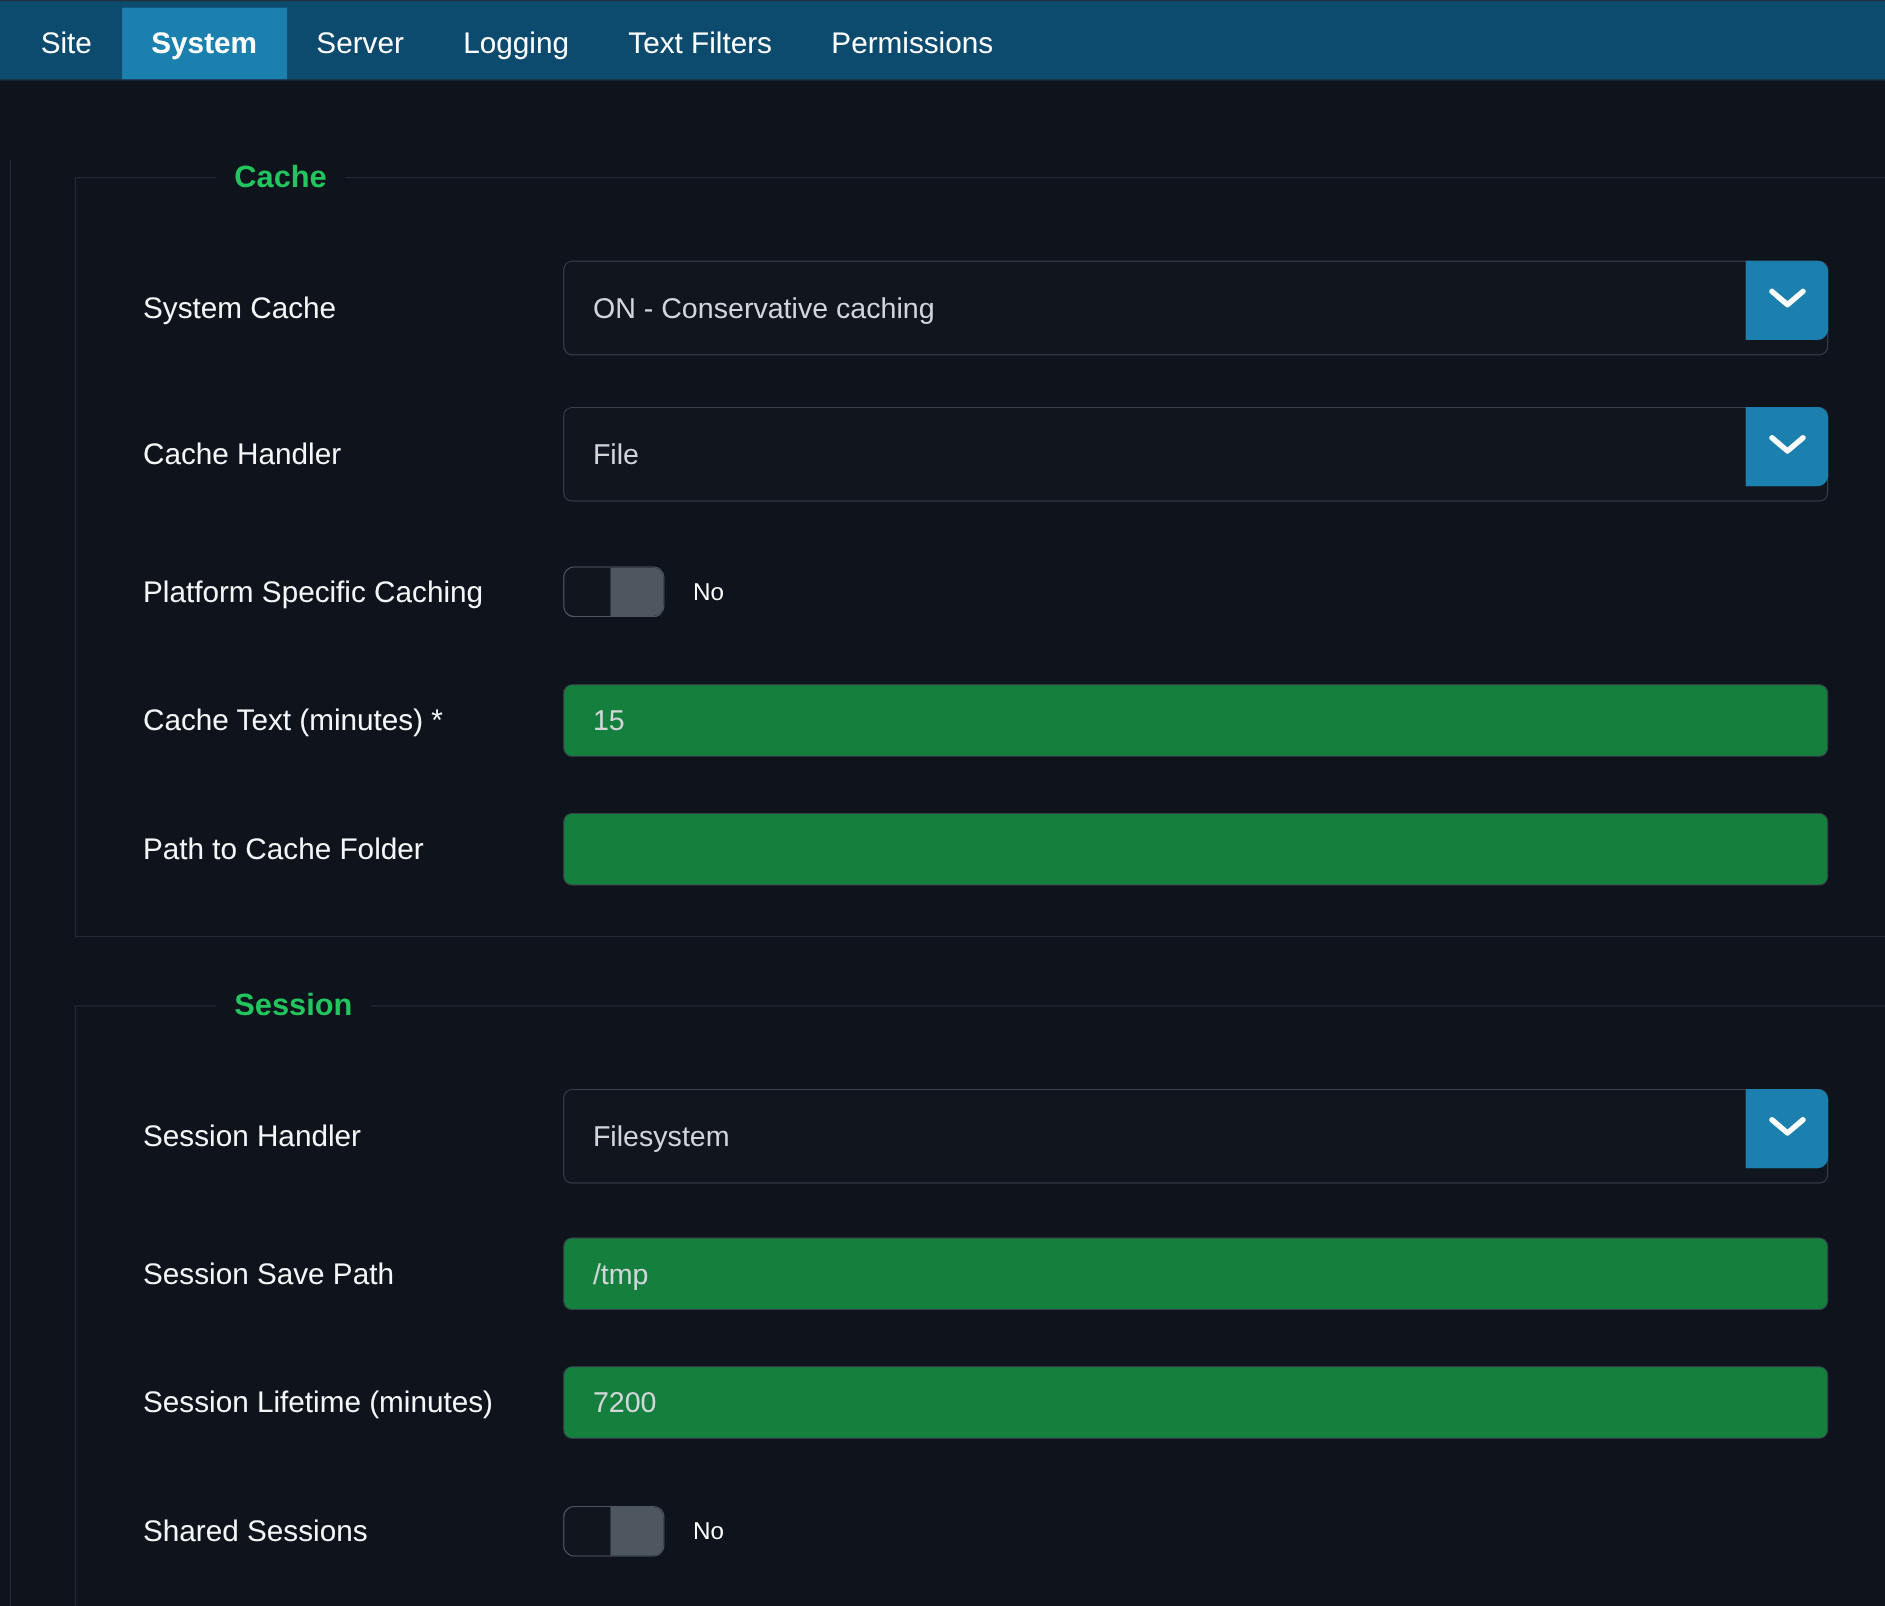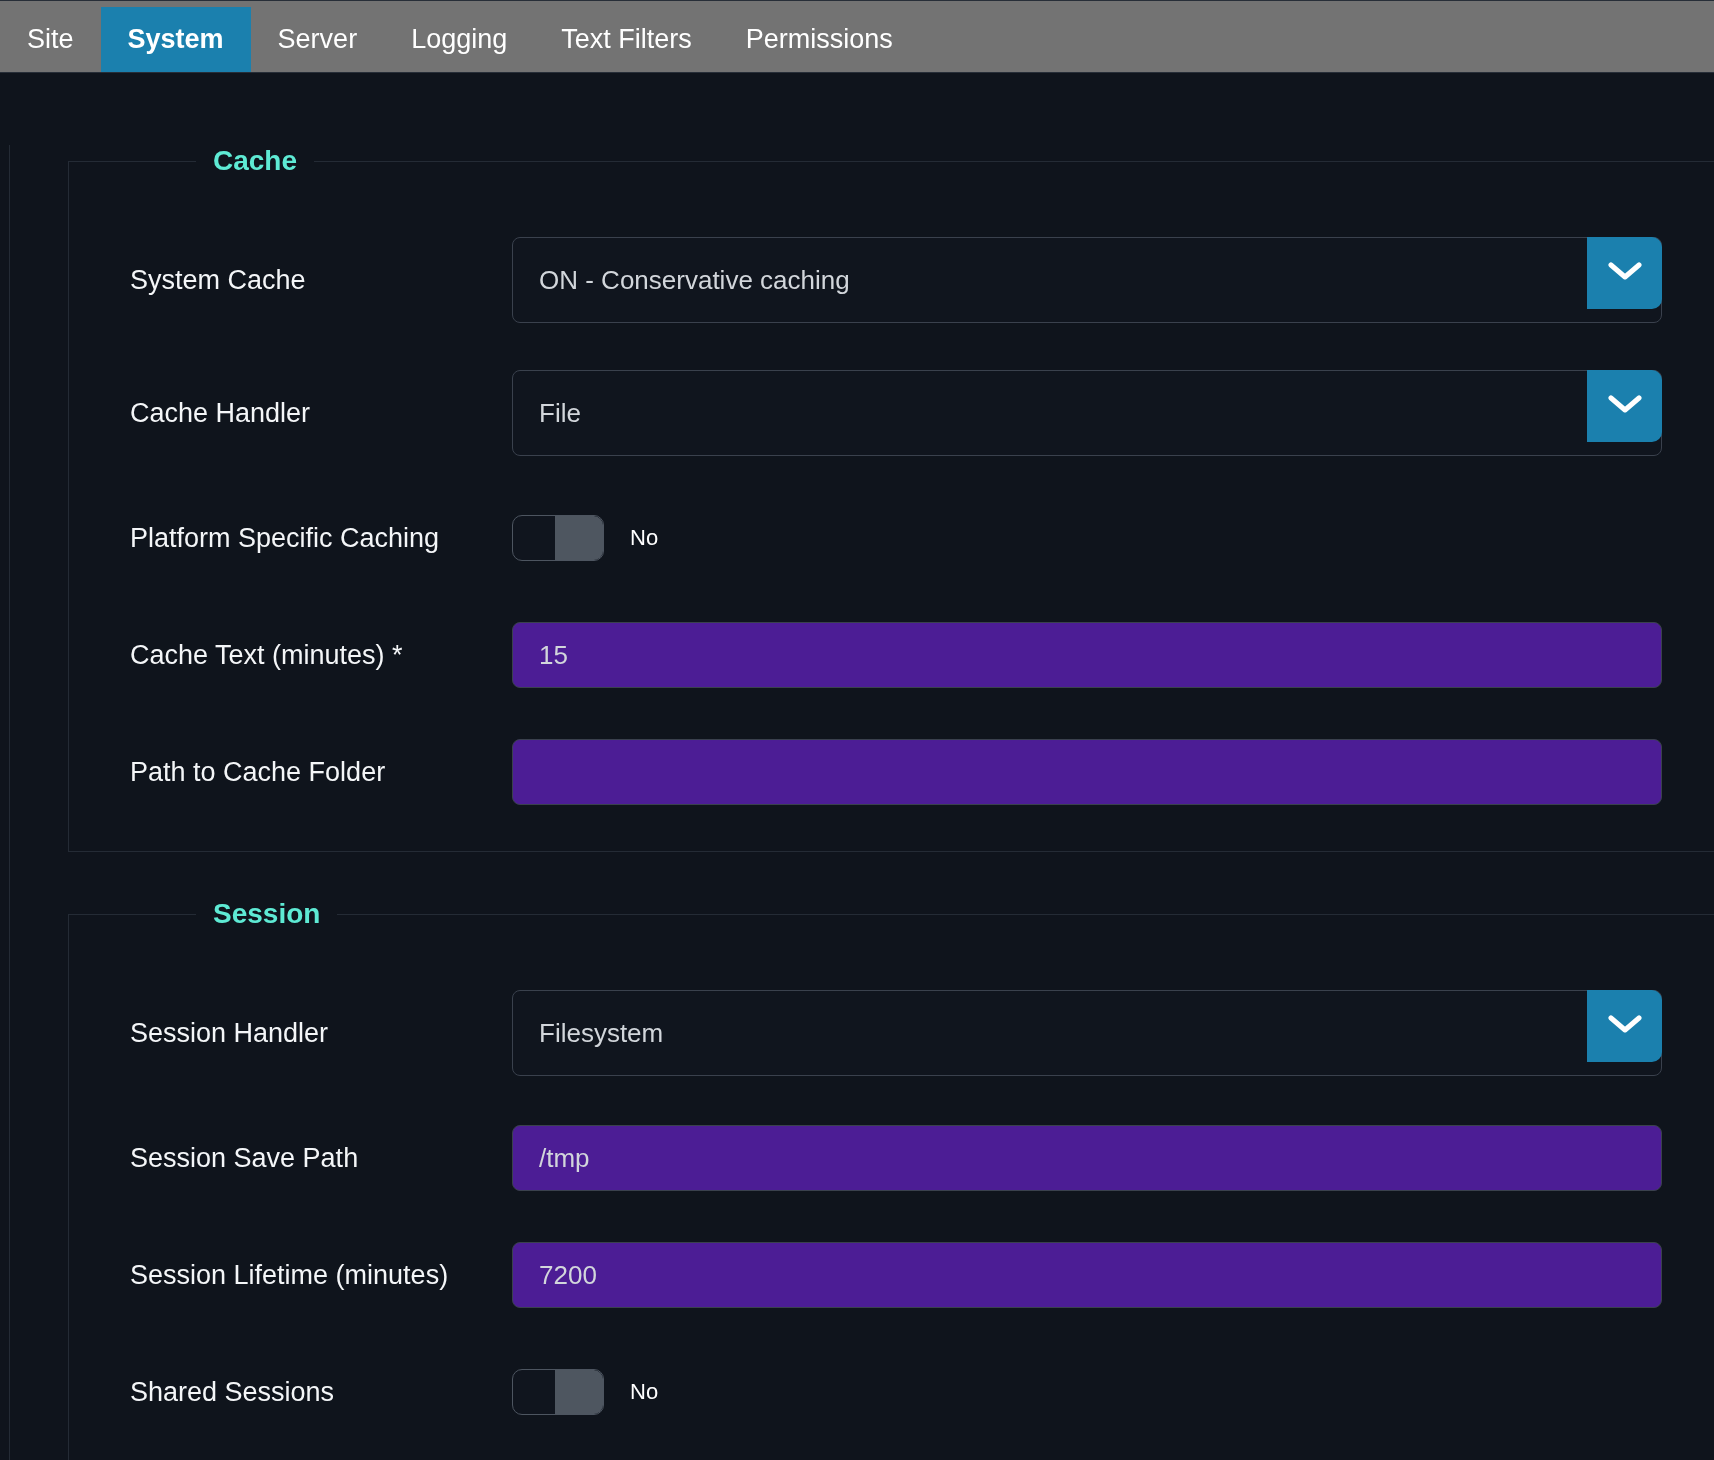--- a/index.html
+++ b/index.html
@@ -9,26 +9,27 @@
     height: 1460px;
     overflow: hidden;
     background: #0f141c;
     font-family: "Liberation Sans", sans-serif;
     color: #f1f3f5;
   }
 
   
   .tabbar {
     height: 73px;
-    background: #737373;
+    background: #0c4a6e;
     border-top: 1px solid #272e38;
     border-bottom: 1px solid #272e38;
     box-sizing: border-box;
     display: flex;
     align-items: flex-end;
+    padding-left: 10px;
   }
   .tab {
     height: 65px;
     display: flex;
     align-items: center;
     padding: 0 27px;
     font-size: 27px;
     font-weight: 500;
     color: #ffffff;
     cursor: pointer;
@@ -52,21 +53,21 @@
     border-right: 0;
     margin: 0 0 0 58px;
     padding: 60px 0 44px 61px;
   }
   fieldset.group.first { margin-top: 72px; }
   fieldset.group.last  { margin-top: 46px; border-bottom: 0; padding-bottom: 120px; }
 
   legend.group-legend {
     font-size: 28px;
     font-weight: 700;
-    color: #5eead4;
+    color: #22c55e;
     margin-left: 66px;
     padding: 0 17px;
   }
 
   
   .row {
     display: flex;
     align-items: center;
     margin-bottom: 47px;
     min-height: 70px;
@@ -110,21 +111,21 @@
     justify-content: center;
   }
 
   
   .text-input {
     width: 100%;
     height: 66px;
     box-sizing: border-box;
     border: 1px solid #3a414d;
     border-radius: 8px;
-    background: #4c1d95;
+    background: #15803d;
     padding: 0 26px;
     font-size: 26px;
     font-family: "Liberation Sans", sans-serif;
     color: #d2d6db;
     outline: none;
   }
 
   
   .toggle-wrap { display: flex; align-items: center; }
   .toggle {

